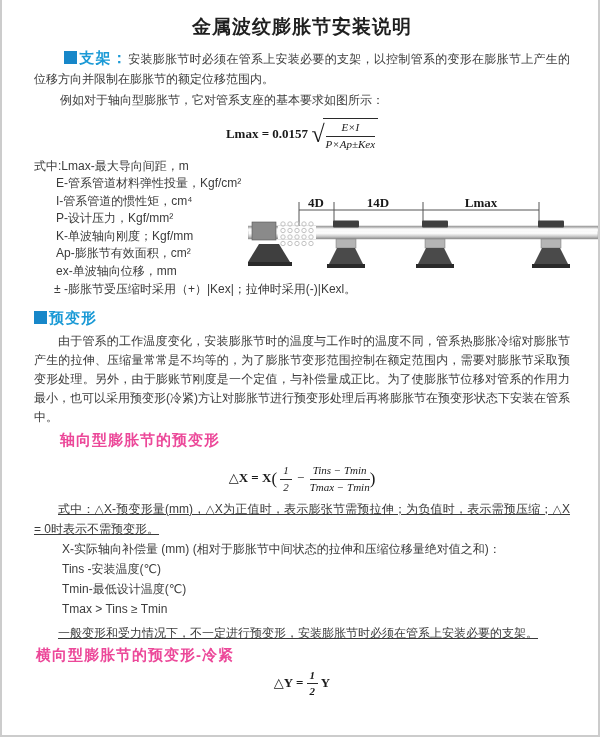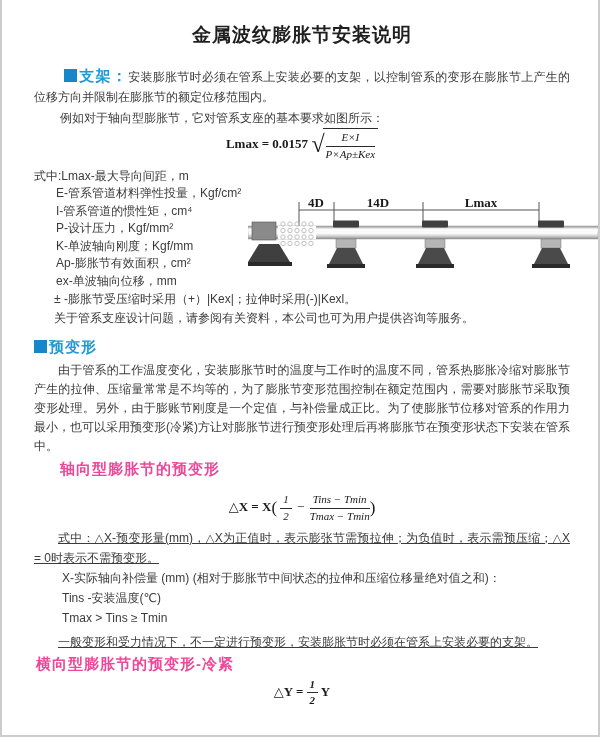--- a/index.html
+++ b/index.html
@@ -1,37 +1,37 @@
 <!DOCTYPE html>
 <html><head>
 <meta charset="utf-8">
 <style>
   html,body { margin:0; padding:0; background:#fff; }
   .page {
     width:600px; height:737px; box-sizing:border-box; position:relative;
     background:#ffffff; overflow:hidden;
     border-left:2px solid #cccccc; border-right:2px solid #cccccc; border-bottom:2px solid #cccccc;
-    padding:12px 28px 0 32px;
+    padding:4px 28px 0 32px;
     font-family:"Liberation Sans","DejaVu Sans",sans-serif;
     color:#3b3b3b; font-size:12px;
   }
   .title {
     margin:0; padding-top:10px; text-align:center;
     font-size:19px; font-weight:bold; color:#1f1f1f; letter-spacing:1px;
   }
-  .p-support { margin:18px 0 0; line-height:20px; text-align:justify; text-indent:30px; }
+  .p-support { margin:8px 0 0; line-height:20px; text-align:justify; text-indent:30px; }
   .bullet {
     display:inline-block; width:13px; height:13px; background:#1787c9;
     vertical-align:-1px; margin-right:2px;
   }
   .sec-head-inline { color:#1b9ad6; font-weight:bold; font-size:15px; letter-spacing:1px; }
   .p-example { margin:2px 0 0; line-height:19px; text-indent:26px; }
 
   .formula-block {
-    text-align:center; 
+    text-align:center; margin-top:8px;
     font-family:"Liberation Serif","DejaVu Serif",serif; color:#1a1a1a; font-size:13px;
   }
   .f-bold { font-weight:bold; }
   .frac { display:inline-block; text-align:center; vertical-align:middle; font-size:11px; line-height:1.25; font-style:italic; }
   .frac .num { display:block; border-bottom:1px solid #2a2a2a; padding:0 3px 1px; }
   .frac .den { display:block; padding-top:1px; }
   .radical { font-size:24px; vertical-align:middle; font-weight:bold; }
   .radicand { display:inline-block; border-top:1.5px solid #2a2a2a; vertical-align:middle; margin-left:-2px; padding:2px 3px 0; }
   .paren { font-size:17px; vertical-align:-2px; }
   .minus { padding:0 2px; }
@@ -73,21 +73,20 @@
   <div class="defs">
     <div class="def-first">式中:Lmax-最大导向间距，m</div>
     <div class="def">E-管系管道材料弹性投量，Kgf/cm²</div>
     <div class="def">I-管系管道的惯性矩，cm⁴</div>
     <div class="def">P-设计压力，Kgf/mm²</div>
     <div class="def">K-单波轴向刚度；Kgf/mm</div>
     <div class="def">Ap-膨胀节有效面积，cm²</div>
     <div class="def">ex-单波轴向位移，mm</div>
   </div>
   <div class="def-wide">± -膨胀节受压缩时采用（+）|Kex|；拉伸时采用(-)|Kexl。</div>
-  <div class="def-wide">关于管系支座设计问题，请参阅有关资料，本公司也可为用户提供咨询等服务。</div>
 
   <svg class="diagram" viewBox="0 0 350 94" xmlns="http://www.w3.org/2000/svg">
     <defs>
       <linearGradient id="pipeg" x1="0" y1="0" x2="0" y2="1">
         <stop offset="0" stop-color="#9e9e9e"></stop>
         <stop offset="0.25" stop-color="#e9e9e9"></stop>
         <stop offset="0.55" stop-color="#ffffff"></stop>
         <stop offset="0.8" stop-color="#c9c9c9"></stop>
         <stop offset="1" stop-color="#8a8a8a"></stop>
       </linearGradient>
@@ -172,20 +171,21 @@
   <div class="formula-block f2">
     <span class="f-bold">△X = X</span><span class="paren">(</span>
     <span class="frac"><span class="num">1</span><span class="den">2</span></span>
     <span class="minus">−</span>
     <span class="frac"><span class="num">Tins − Tmin</span><span class="den">Tmax − Tmin</span></span><span class="paren">)</span>
   </div>
 
   <p class="note-para">式中：△X-预变形量(mm)，△X为正值时，表示膨张节需预拉伸；为负值时，表示需预压缩；△X = 0时表示不需预变形。</p>
   <div class="note-line">X-实际轴向补偿量 (mm) (相对于膨胀节中间状态的拉伸和压缩位移量绝对值之和)：</div>
   <div class="note-line">Tins -安装温度(℃)</div>
+  <div class="note-line">Tmin-最低设计温度(℃)</div>
   <div class="note-line">Tmax &gt; Tins ≥ Tmin</div>
   <p class="note-para">一般变形和受力情况下，不一定进行预变形，安装膨胀节时必须在管系上安装必要的支架。</p>
 
   <div class="sub-head lateral">横向型膨胀节的预变形-冷紧</div>
 
   <div class="formula-block f3">
     <span>△Y =</span>
     <span class="frac"><span class="num">1</span><span class="den">2</span></span>
     <span>Y</span>
   </div>

